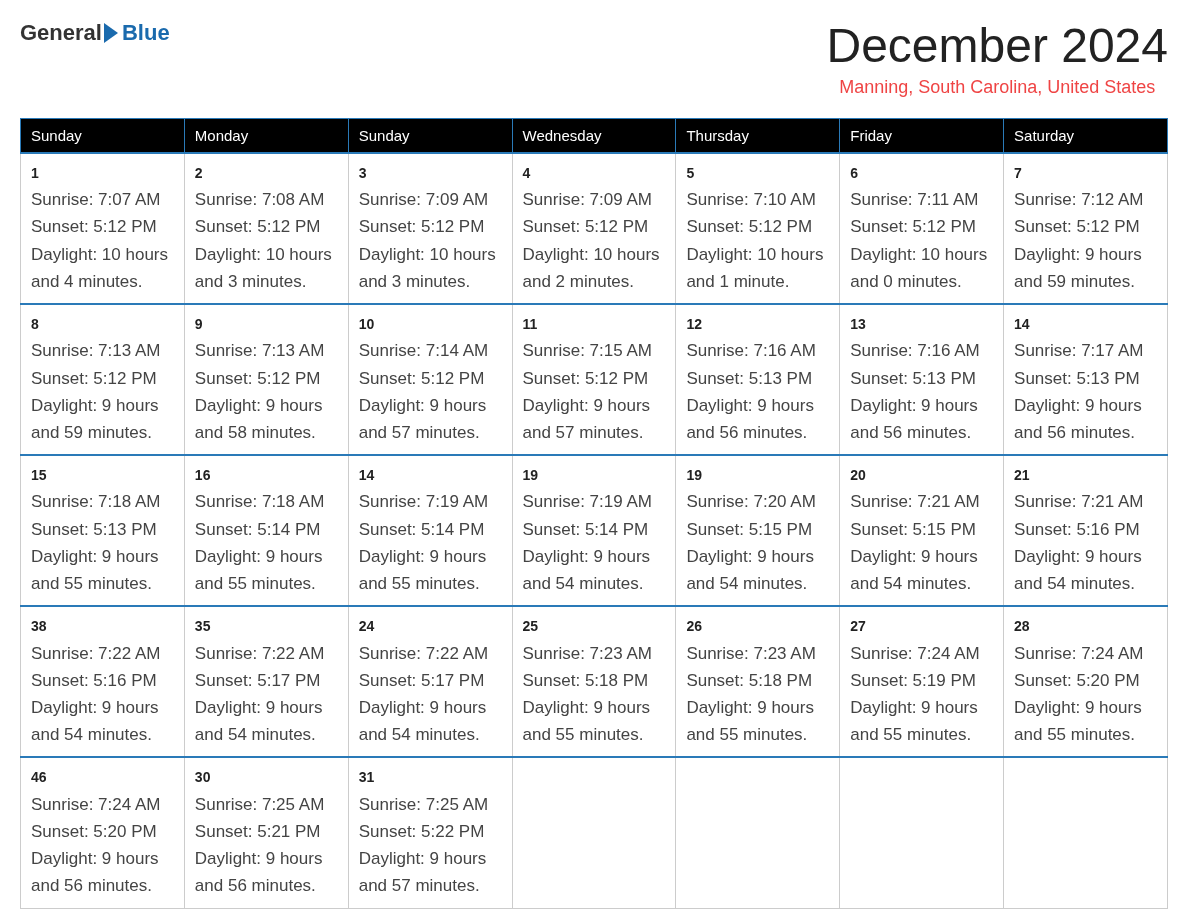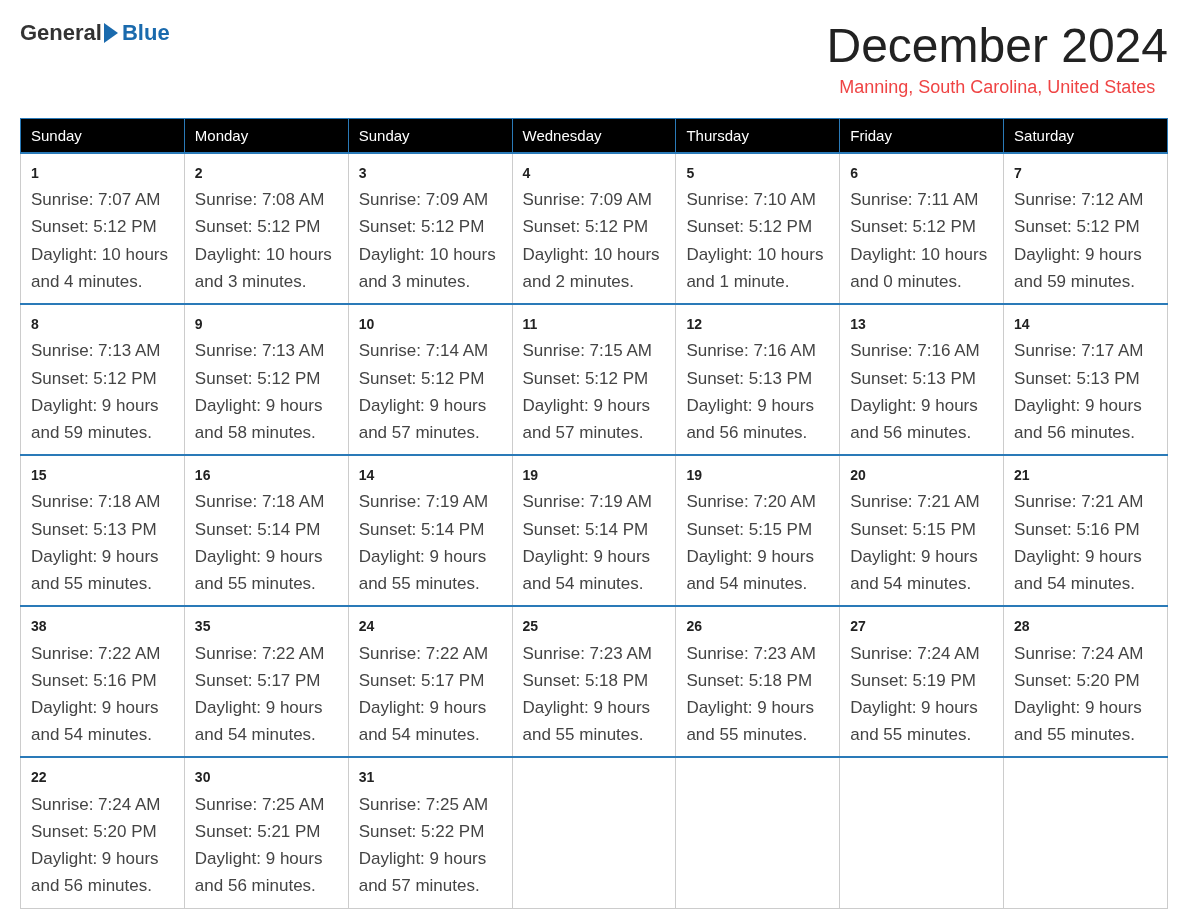--- a/index.html
+++ b/index.html
@@ -249,21 +249,21 @@
           <div class="day-num">27</div>
           <div class="day-info">Sunrise: 7:24 AM<br>Sunset: 5:19 PM<br>Daylight: 9 hours and 55 minutes.</div>
         </td>
         <td>
           <div class="day-num">28</div>
           <div class="day-info">Sunrise: 7:24 AM<br>Sunset: 5:20 PM<br>Daylight: 9 hours and 55 minutes.</div>
         </td>
       </tr>
       <tr>
         <td>
-          <div class="day-num">22</div>
+          <div class="day-num">46</div>
           <div class="day-info">Sunrise: 7:24 AM<br>Sunset: 5:20 PM<br>Daylight: 9 hours and 56 minutes.</div>
         </td>
         <td>
           <div class="day-num">30</div>
           <div class="day-info">Sunrise: 7:25 AM<br>Sunset: 5:21 PM<br>Daylight: 9 hours and 56 minutes.</div>
         </td>
         <td>
           <div class="day-num">31</div>
           <div class="day-info">Sunrise: 7:25 AM<br>Sunset: 5:22 PM<br>Daylight: 9 hours and 57 minutes.</div>
         </td>

